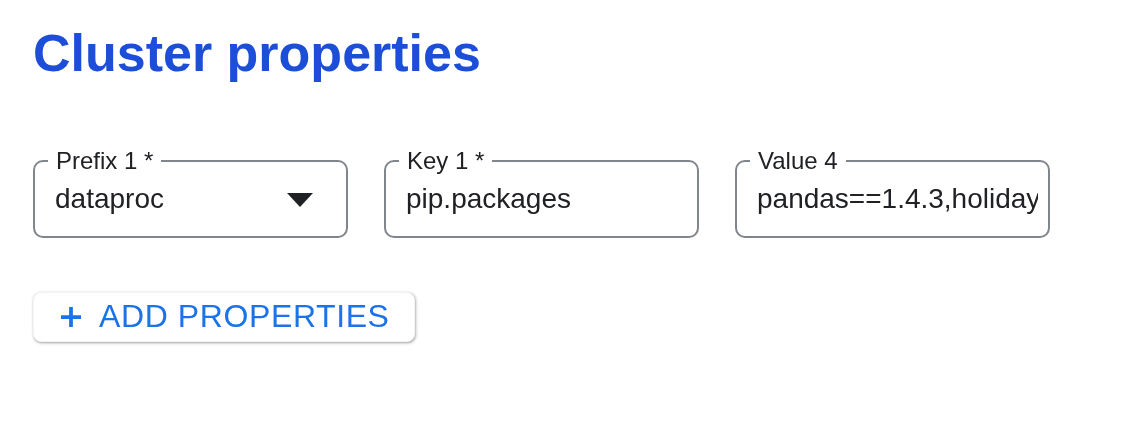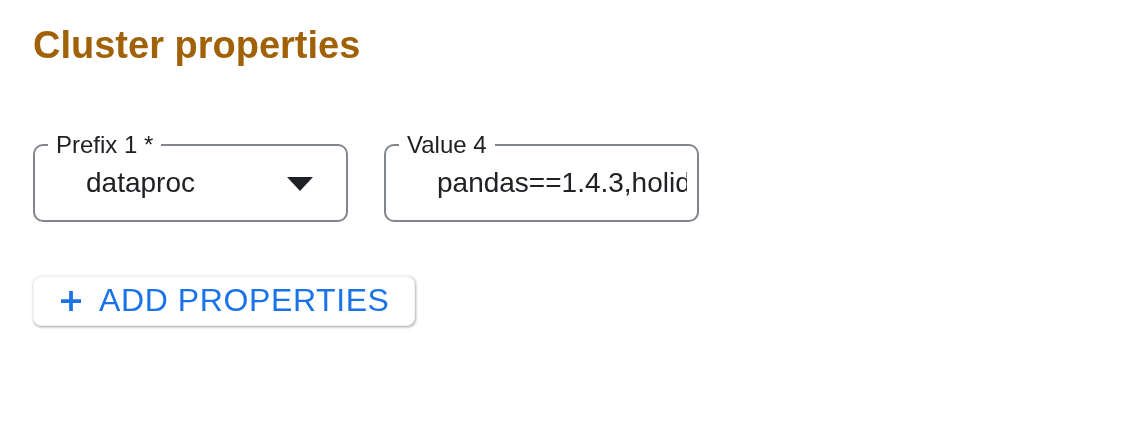--- a/index.html
+++ b/index.html
@@ -8,24 +8,24 @@
     width: 1122px;
     height: 432px;
     background: #ffffff;
     font-family: "Liberation Sans", sans-serif;
     overflow: hidden;
   }
   main { padding: 24px 0 0 33px; }
 
   h1.page-title {
     margin: 0;
-    font-size: 38px;
+    font-size: 52px;
     line-height: 1.15;
     font-weight: 700;
-    color: #a16207;
+    color: #1d4ed8;
     letter-spacing: 0;
   }
 
   p.section-desc {
     margin: 30px 0 0 0;
     font-size: 24px;
     line-height: 1.2;
     color: #3c4043;
   }
 
@@ -35,21 +35,20 @@
     margin-top: 76px;
   }
 
   .field {
     position: relative;
     width: 315px;
     height: 78px;
     border: 2px solid #80868b;
     border-radius: 10px;
     background: #ffffff;
-    padding-left: 31px;
   }
 
   .field > label {
     position: absolute;
     top: -15px;
     left: 13px;
     background: #ffffff;
     padding: 0 8px;
     font-size: 24px;
     font-weight: 500;
@@ -115,20 +114,24 @@
 
 
   <div class="fields-row">
 
     <div class="field">
       <label>Prefix 1 *</label>
       <input class="control has-arrow" type="text" readonly="" value="dataproc" style="">
       <span class="dropdown-arrow"></span>
     </div>
 
+    <div class="field">
+      <label>Key 1 *</label>
+      <input class="control" type="text" value="pip.packages" style="">
+    </div>
 
     <div class="field">
       <label>Value 4</label>
       <input class="control" type="text" value="pandas==1.4.3,holiday" style="">
     </div>
 
   </div>
 
   <button class="add-btn">
     <svg width="30" height="30" viewBox="0 0 24 24" aria-hidden="true">

